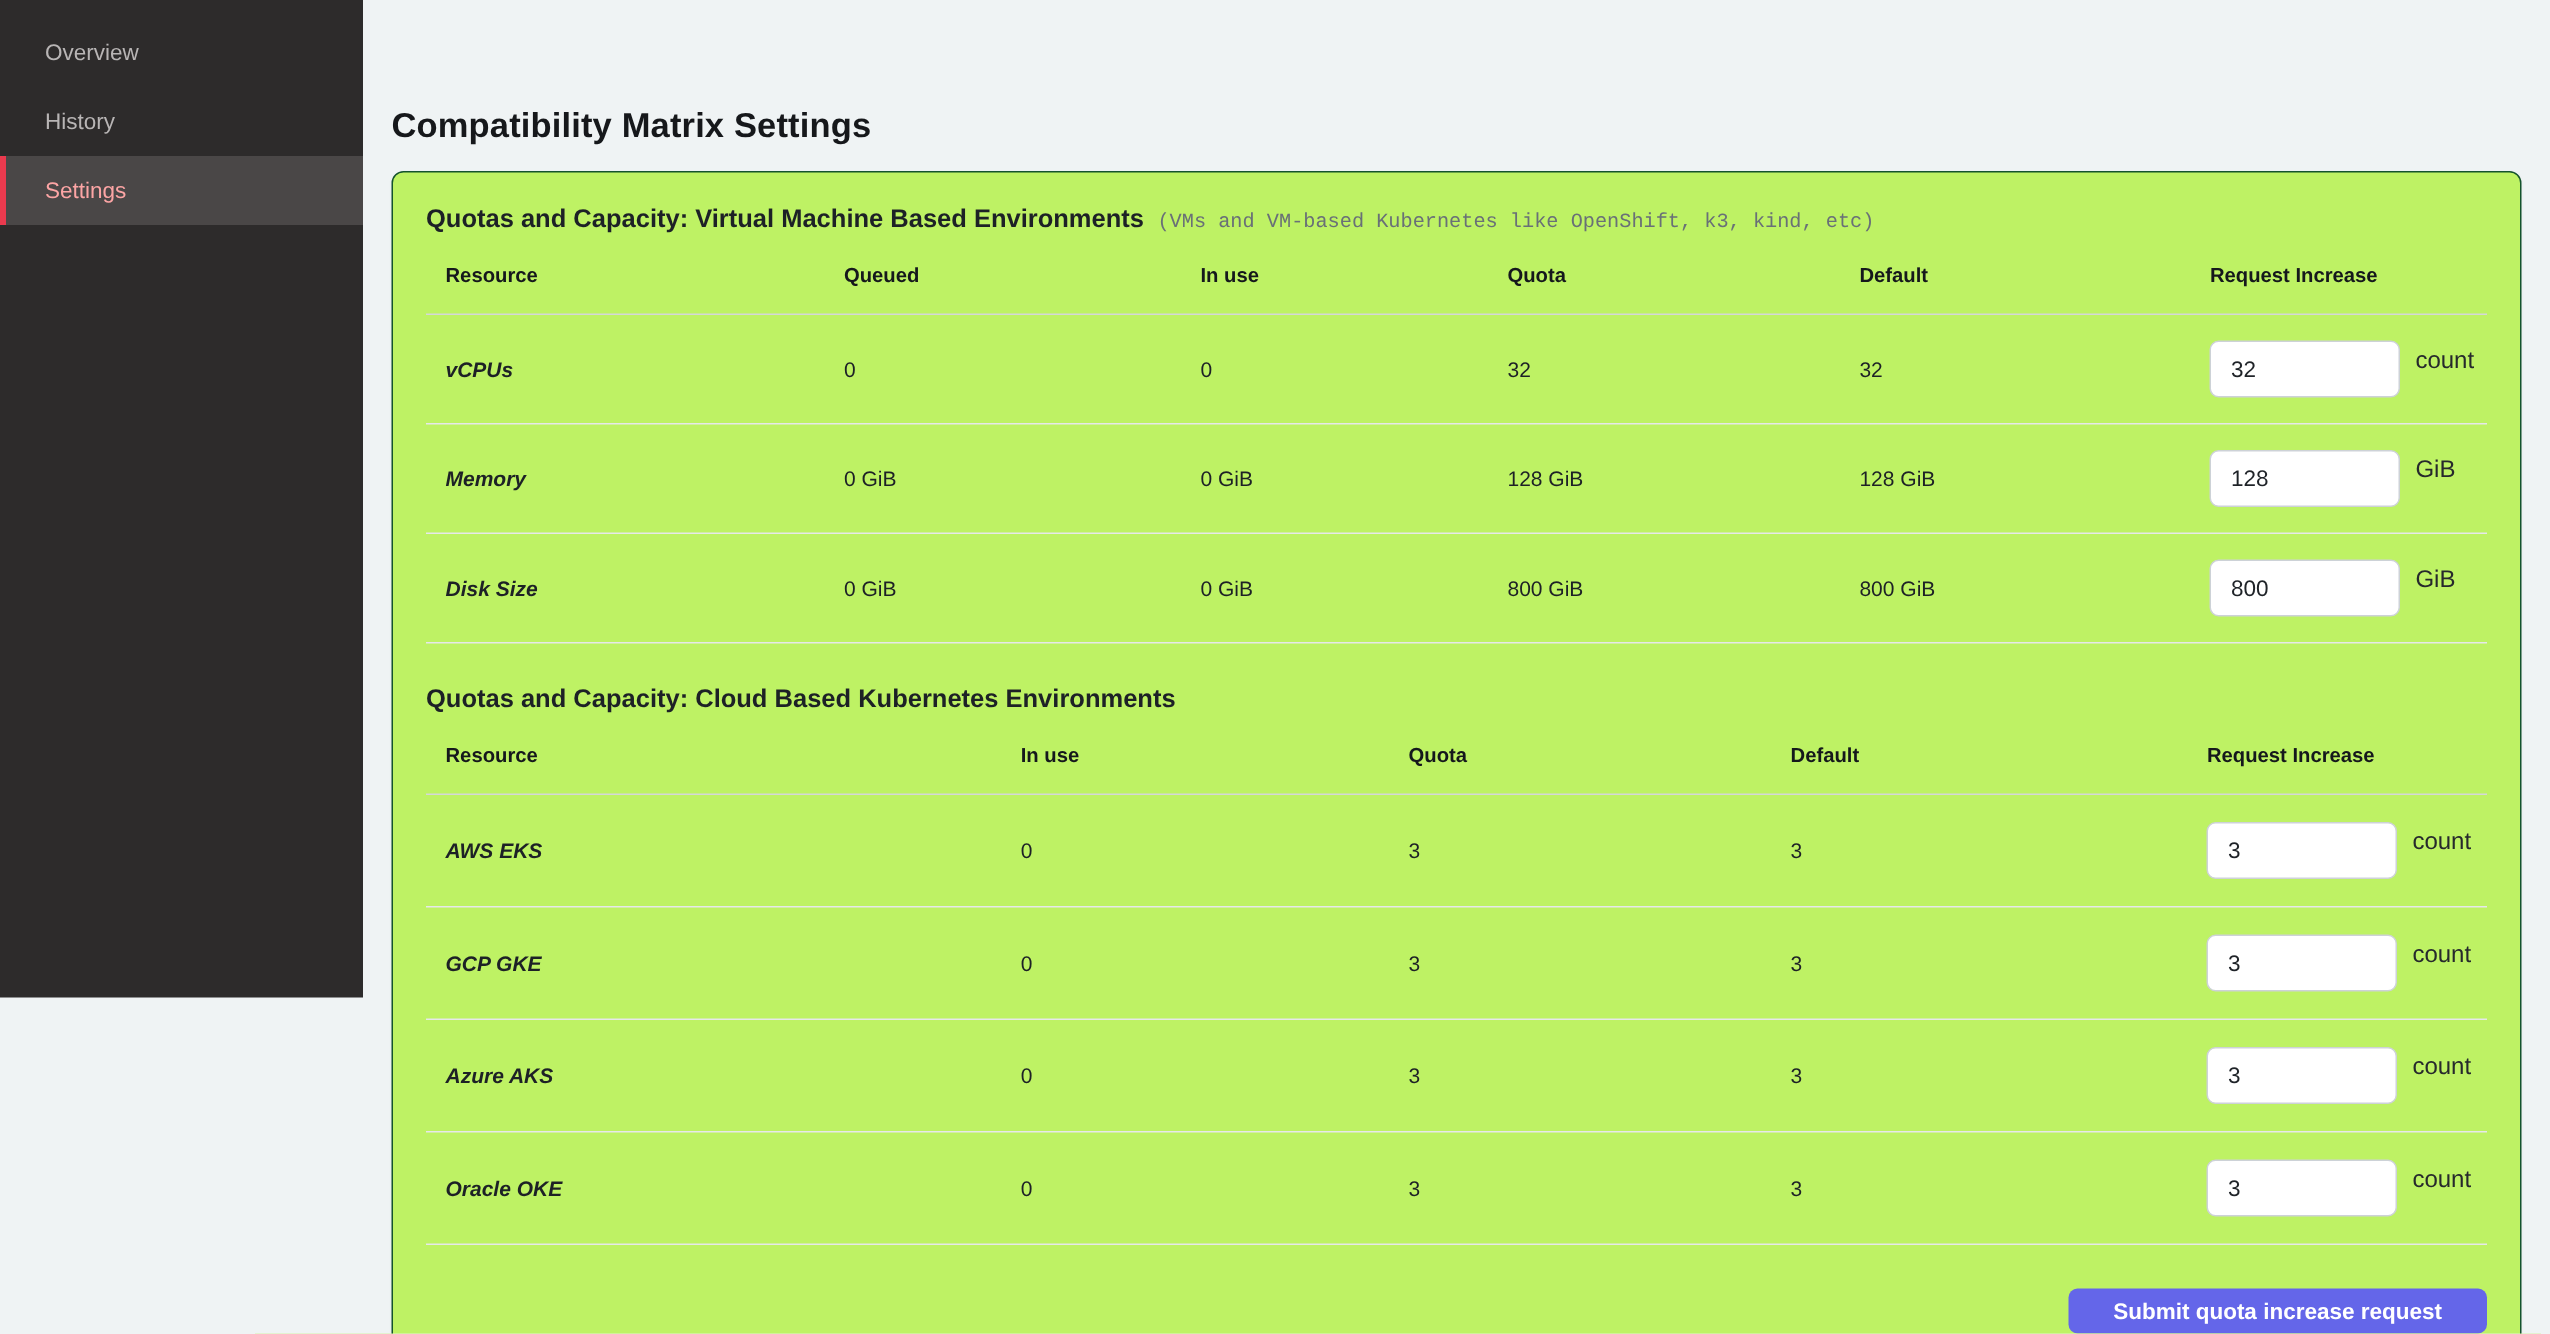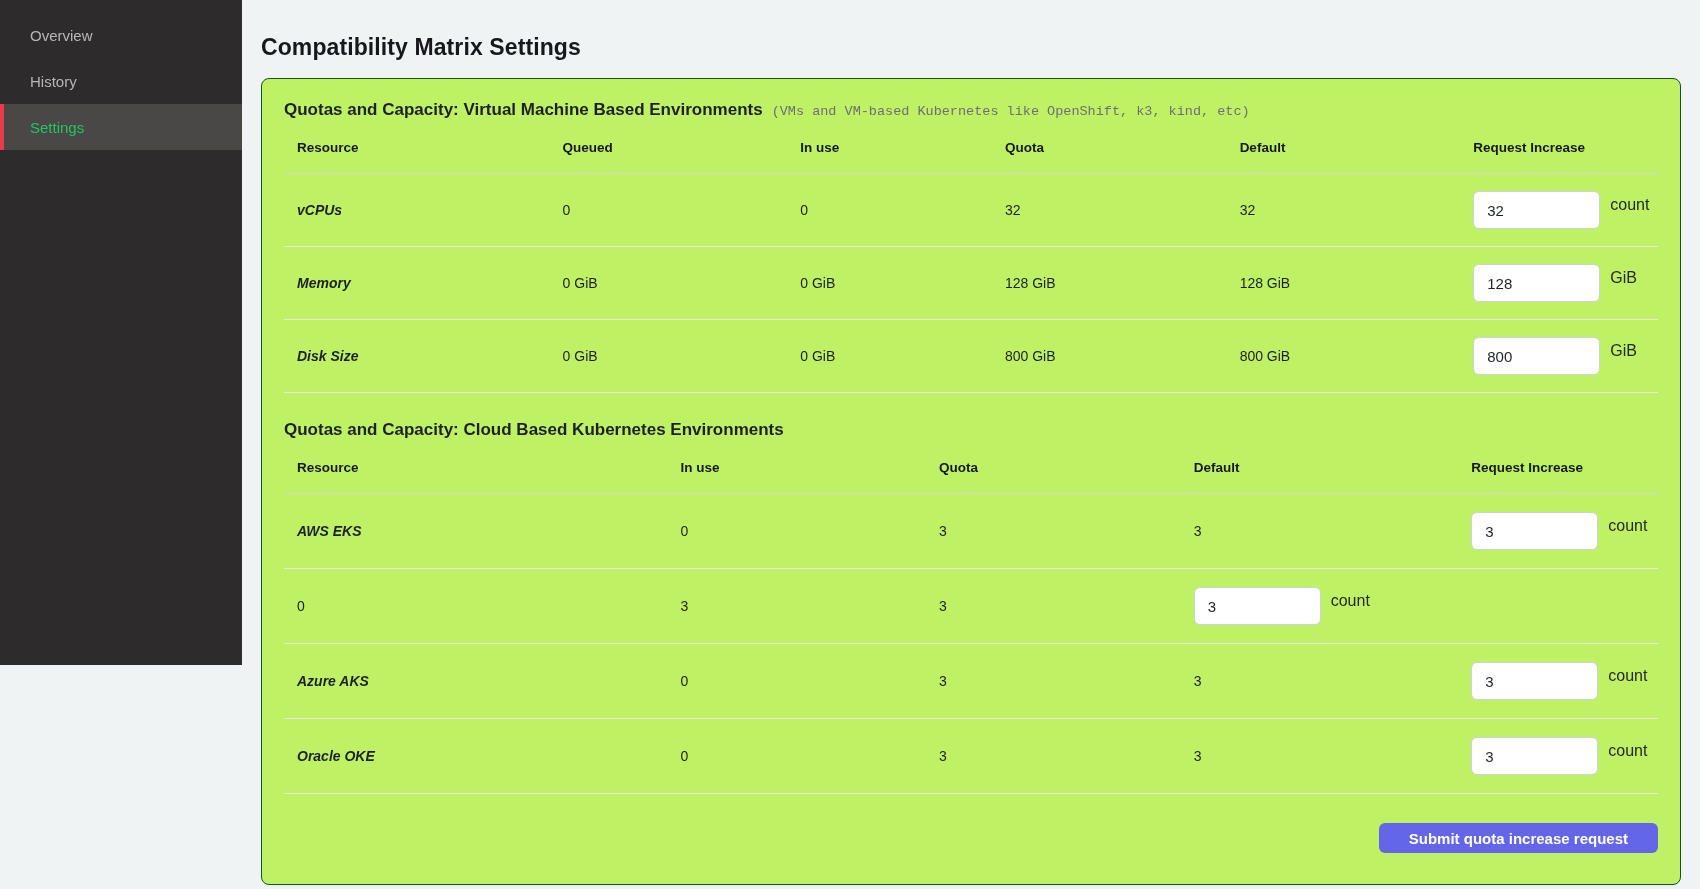--- a/index.html
+++ b/index.html
@@ -17,27 +17,27 @@
     background: var(--sidebar-bg, #2d2b2b);
     padding-top: 12px;
   }
   .side-item {
     height: 46px; display: flex; align-items: center;
     padding-left: 30px;
     color: #b8b5b5; font-size: 15px; cursor: pointer;
   }
   .side-item.active {
     background: var(--sidebar-active-bg, #4a4747);
-    color: #22c55e;
+    color: #fca5a5;
     border-left: 4px solid var(--accent-red, #ea3a4e);
     padding-left: 26px;
   }
 
   
-  .main { flex: 1; padding: 34px 19px 0 19px; }
+  .main { flex: 1; padding: 34px 19px 0 19px; margin-top: 36px; }
   .page-title {
     font-size: 23px; font-weight: 700; color: #16181b;
     letter-spacing: 0.1px; margin-bottom: 17px;
   }
   .card {
     background: #bef264;
     border: 1px solid #14532d;
     border-radius: 8px;
     box-shadow: 0 1px 2px rgba(0,0,0,0.04);
     width: 1420px; height: 807px;
@@ -178,20 +178,21 @@
     <div class="cell">0</div>
     <div class="cell">3</div>
     <div class="cell">3</div>
     <div class="cell request">
       <input class="request-input" type="text" value="3" style="">
       <span class="unit">count</span>
     </div>
   </div>
 
   <div class="row5 trow">
+    <div class="cell resource">GCP GKE</div>
     <div class="cell">0</div>
     <div class="cell">3</div>
     <div class="cell">3</div>
     <div class="cell request">
       <input class="request-input" type="text" value="3" style="">
       <span class="unit">count</span>
     </div>
   </div>
 
   <div class="row5 trow">

